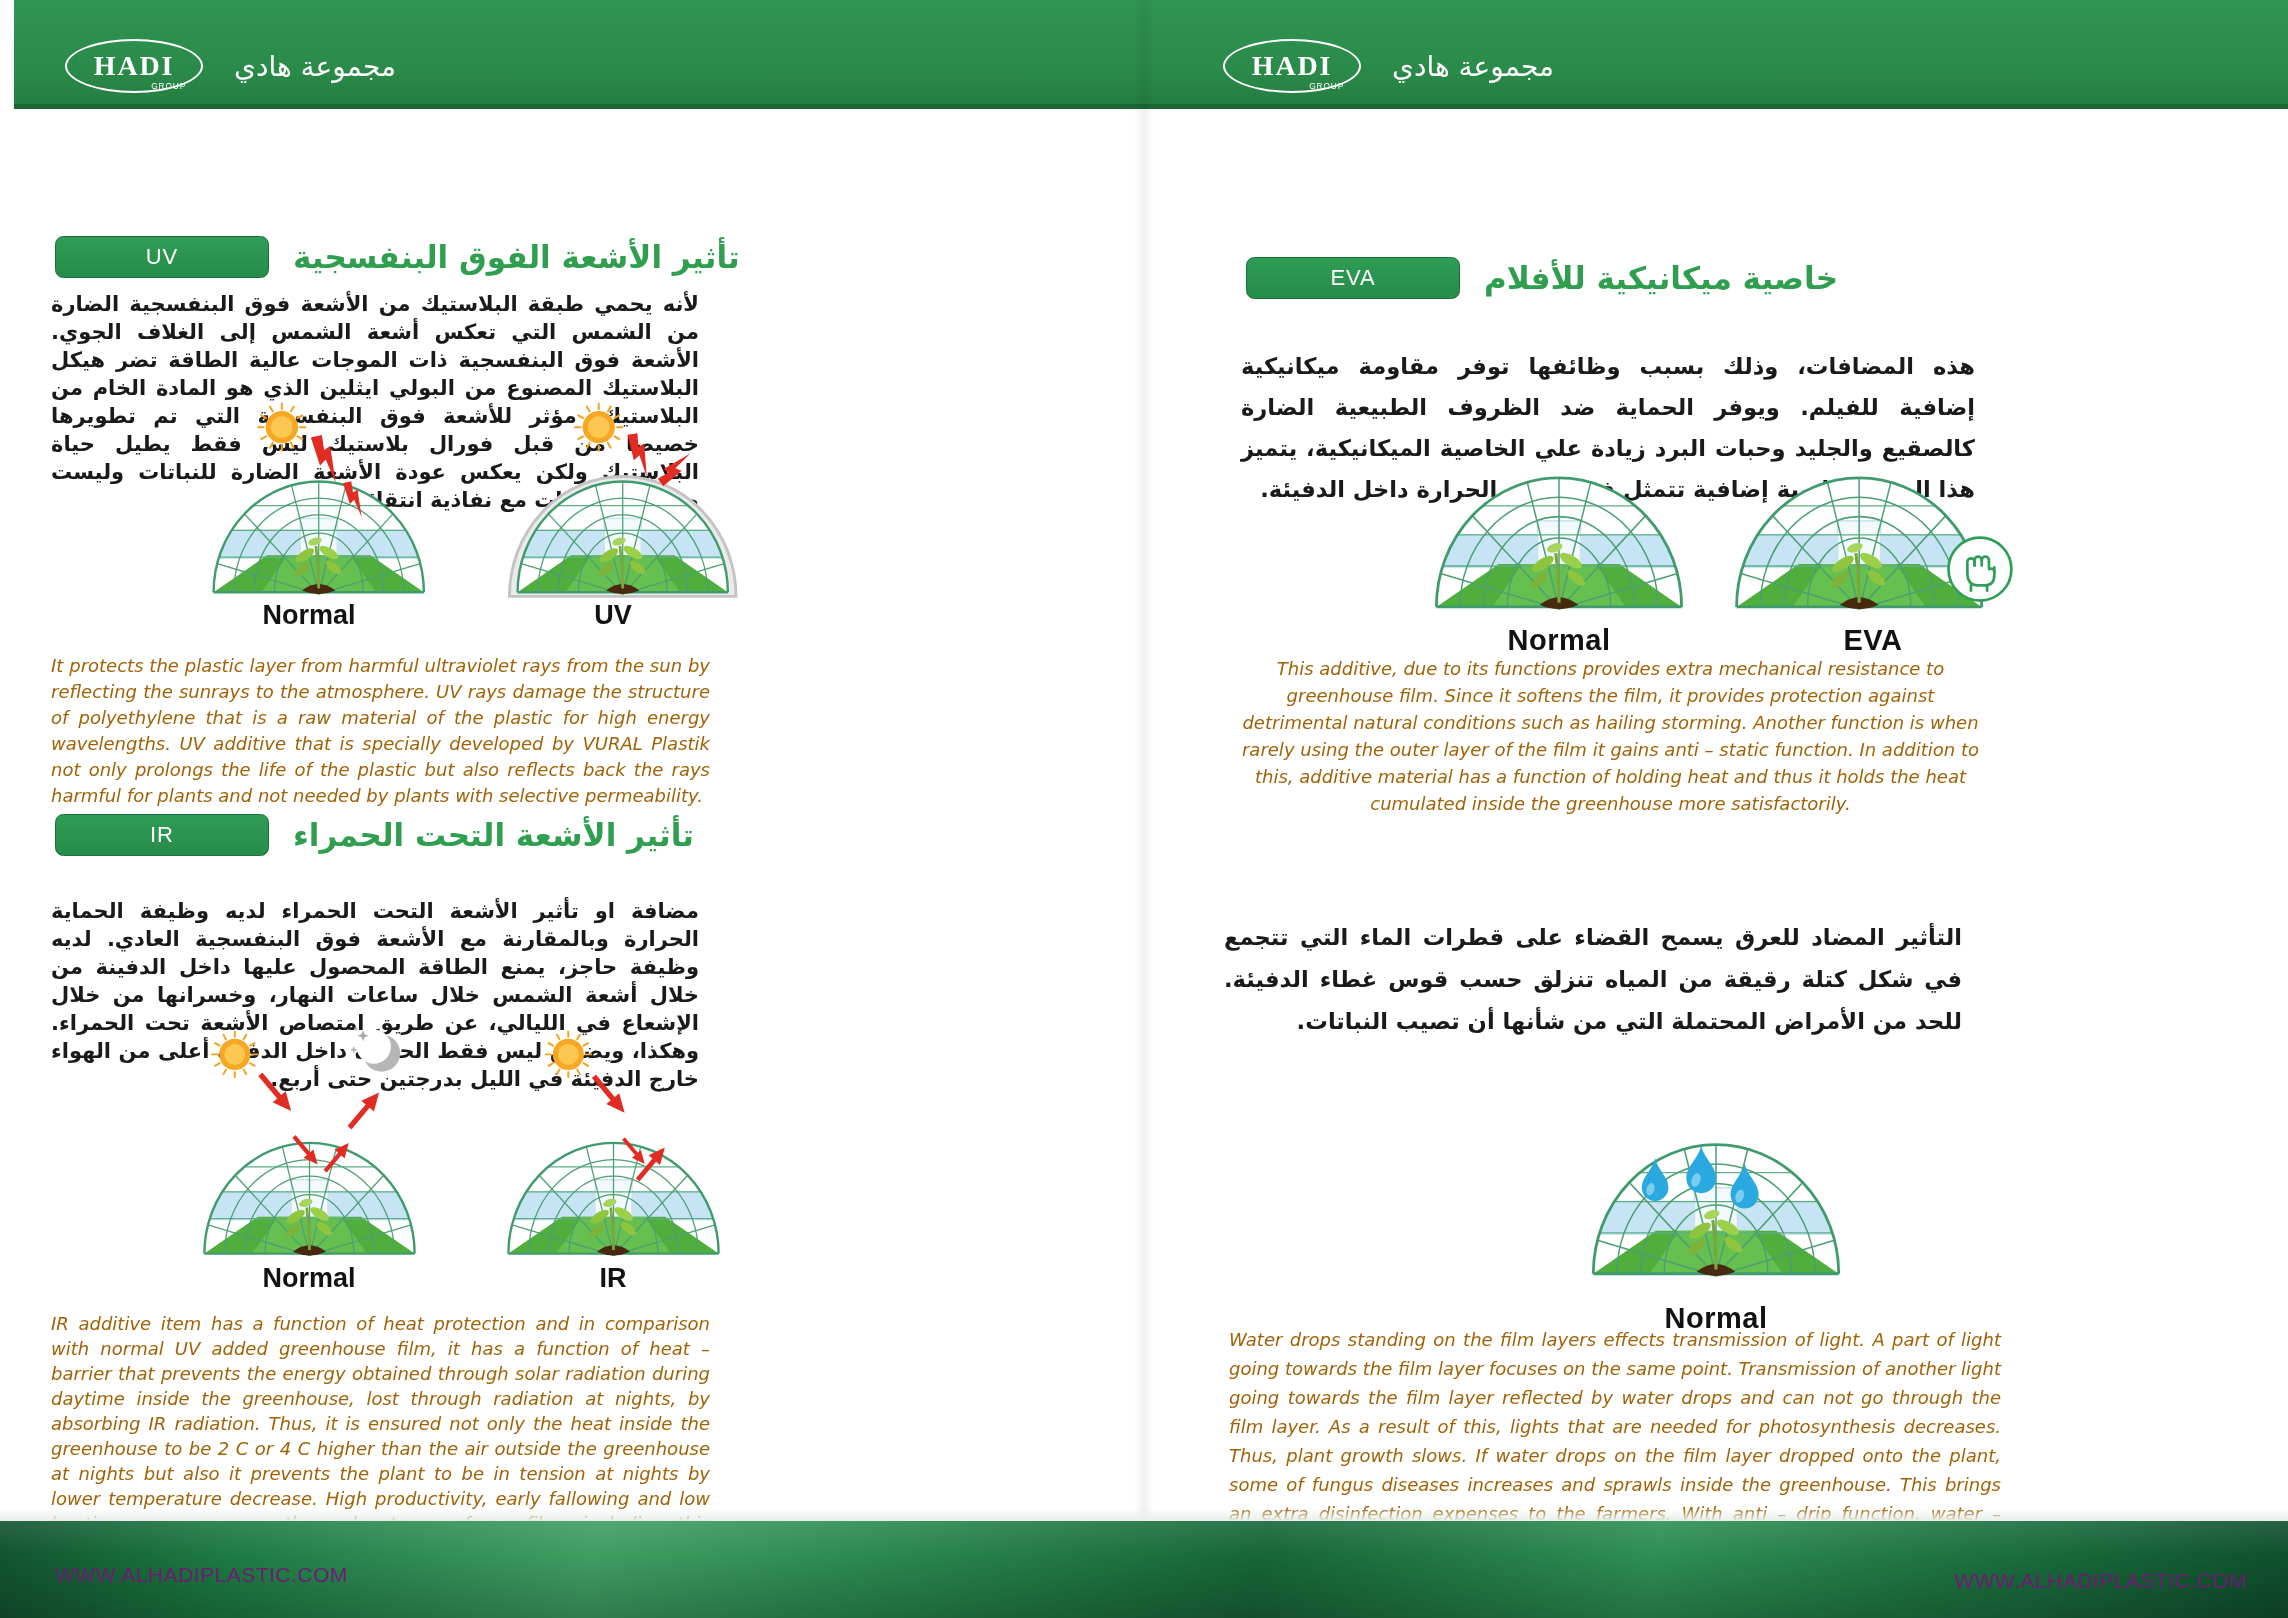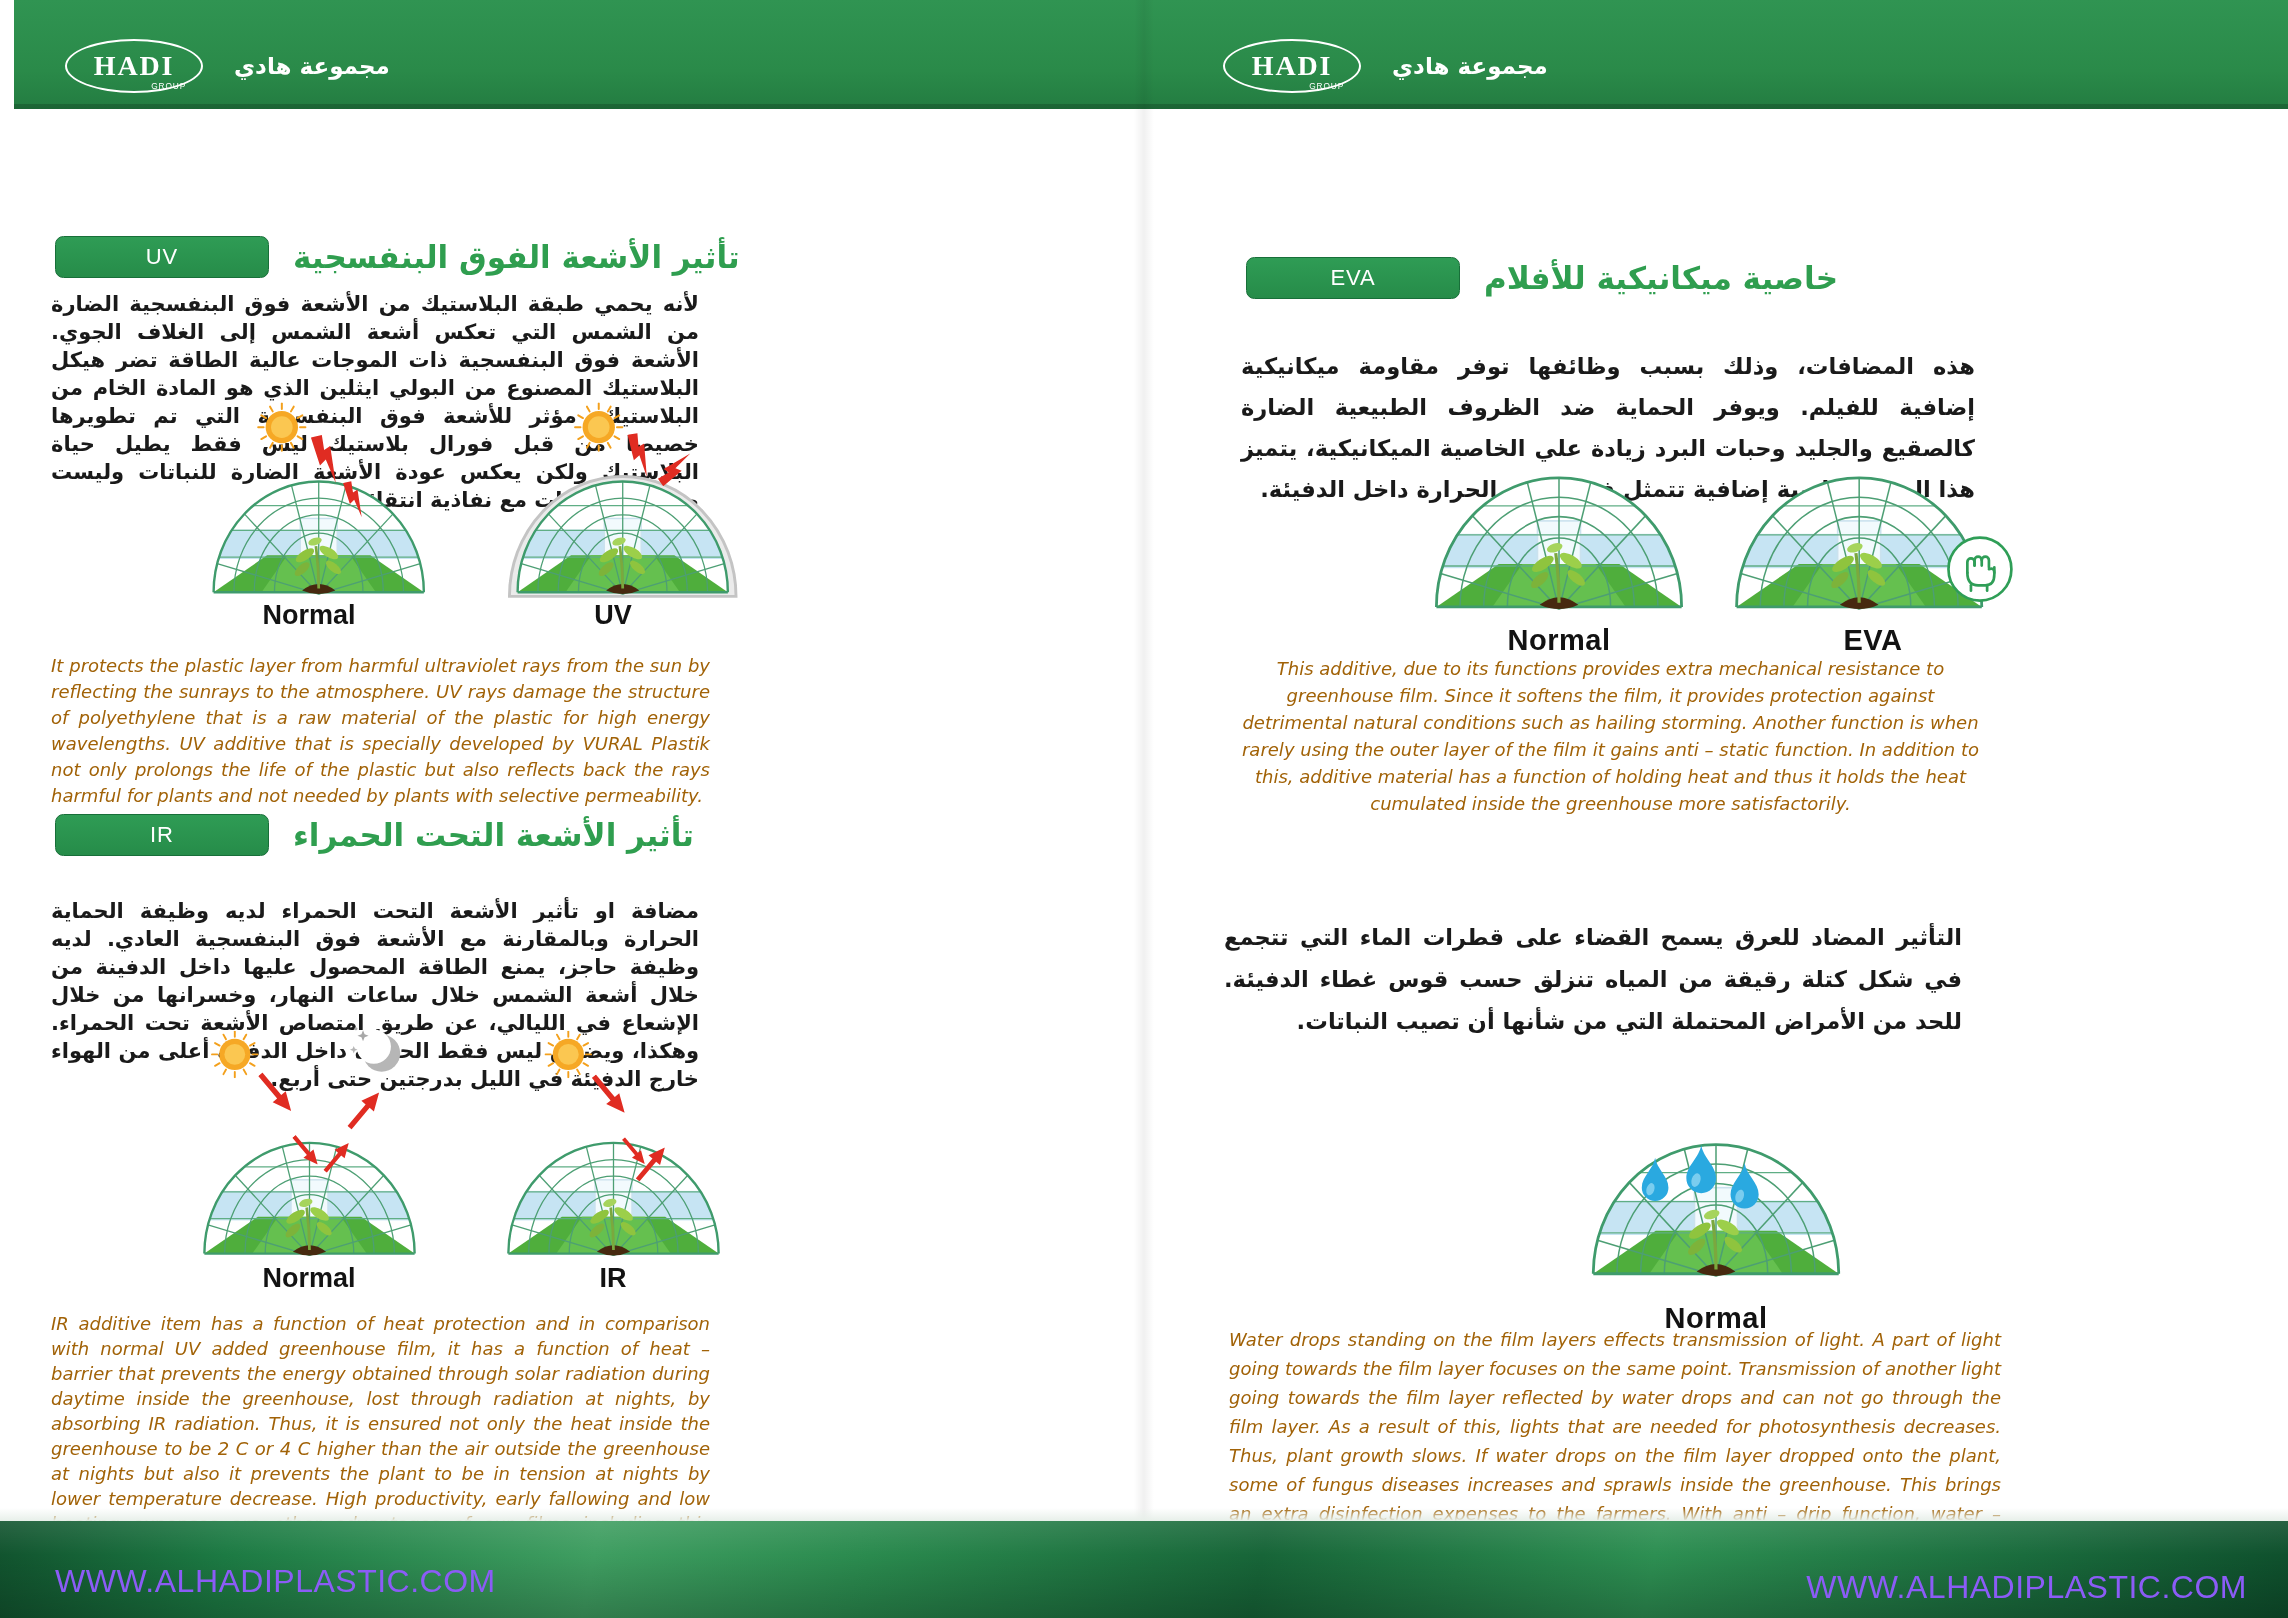--- a/index.html
+++ b/index.html
@@ -9,21 +9,21 @@
   .header{position:absolute;left:14px;top:0;width:2289px;height:109px;
           background:linear-gradient(180deg,#309452 0%,#2a8a49 65%,#237c41 100%);text-align:right;}
   .header::after{content:"";position:absolute;left:0;bottom:0;width:100%;height:4.6px;background:rgba(0,0,0,.18);}
   .logo-group{position:absolute;top:39px;display:flex;align-items:center;gap:31px;}
   .lg-left{left:51px;} .lg-right{left:1209px;}
   .logo-oval{width:138px;height:54px;border:2.8px solid #ffffff;border-radius:50%;
              display:flex;align-items:center;justify-content:center;position:relative;box-sizing:border-box;}
   .logo-hadi{font-family:"Liberation Serif",serif;font-weight:bold;font-size:28px;color:#ffffff;letter-spacing:1.8px;}
   .logo-sub{position:absolute;right:14.8px;bottom:0px;font-family:"Liberation Sans",sans-serif;
             font-size:8.3px;color:#ffffff;letter-spacing:0.9px;}
-  .logo-ar{font-size:23px;color:#ffffff;font-weight:bold;direction:rtl;}
+  .logo-ar{font-size:28px;color:#ffffff;font-weight:normal;direction:rtl;}
   
   .page{position:absolute;top:0;width:1144px;height:1619px;}
   .page-l{left:0;} .page-r{left:1144px;}
   .gutter{position:absolute;left:1134px;top:0;width:20px;height:1619px;
           background:linear-gradient(90deg,rgba(0,0,0,0),rgba(0,0,0,.06),rgba(0,0,0,0));pointer-events:none;}
   
   .sec-row{position:absolute;display:flex;align-items:center;gap:24px;}
   .badge{width:214px;height:42px;box-sizing:border-box;border:1.8px solid #186f39;border-radius:8.3px;
          background:linear-gradient(180deg,#2f9c55,#268c49);color:#ffffff;display:flex;align-items:center;
          justify-content:center;font-family:"Liberation Sans",sans-serif;font-size:22px;letter-spacing:0.9px;}
@@ -43,22 +43,22 @@
   .fig-label{font-family:"Liberation Sans",sans-serif;font-weight:bold;color:#121212;}
   .lbl-l{font-size:27px;margin-top:1.8px;}
   .lbl-r{font-size:29px;margin-top:5.5px;letter-spacing:0.5px;}
   
   .footer-fade{position:absolute;left:0;top:1508px;width:2289px;height:13px;
                background:linear-gradient(180deg,rgba(255,255,255,0),#e7efe9);}
   .footer-band{position:absolute;left:0;top:1521px;width:2289px;height:98px;
                background:linear-gradient(100deg,#11532e 0%,#1c7a43 10%,#3f9e61 26%,#2a8a4e 38%,#176538 55%,#2d8f52 72%,#1a6c3d 88%,#0e4f2c 100%);}
   .footer-band::after{content:"";position:absolute;inset:0;
                background:linear-gradient(180deg,rgba(255,255,255,.10),rgba(255,255,255,0) 35%,rgba(0,0,0,.22) 100%);}
-  .site-url{position:absolute;color:#8b5cf6;font-family:"Liberation Sans",sans-serif;
-            font-size:32px;letter-spacing:0.5px;}
+  .site-url{position:absolute;color:#701a75;font-family:"Liberation Sans",sans-serif;
+            font-size:21px;letter-spacing:0.5px;}
   .url-left{left:55px;top:1563px;} .url-right{right:42px;top:1569px;}
 </style>
 </head>
 <body>
 
 <svg width="0" height="0" style="position:absolute" aria-hidden="true">
   <defs>
     <clipPath id="domeClip">
         <path d="M6,144 A114,120 0 0 1 234,144 Z"></path>
       </clipPath>

